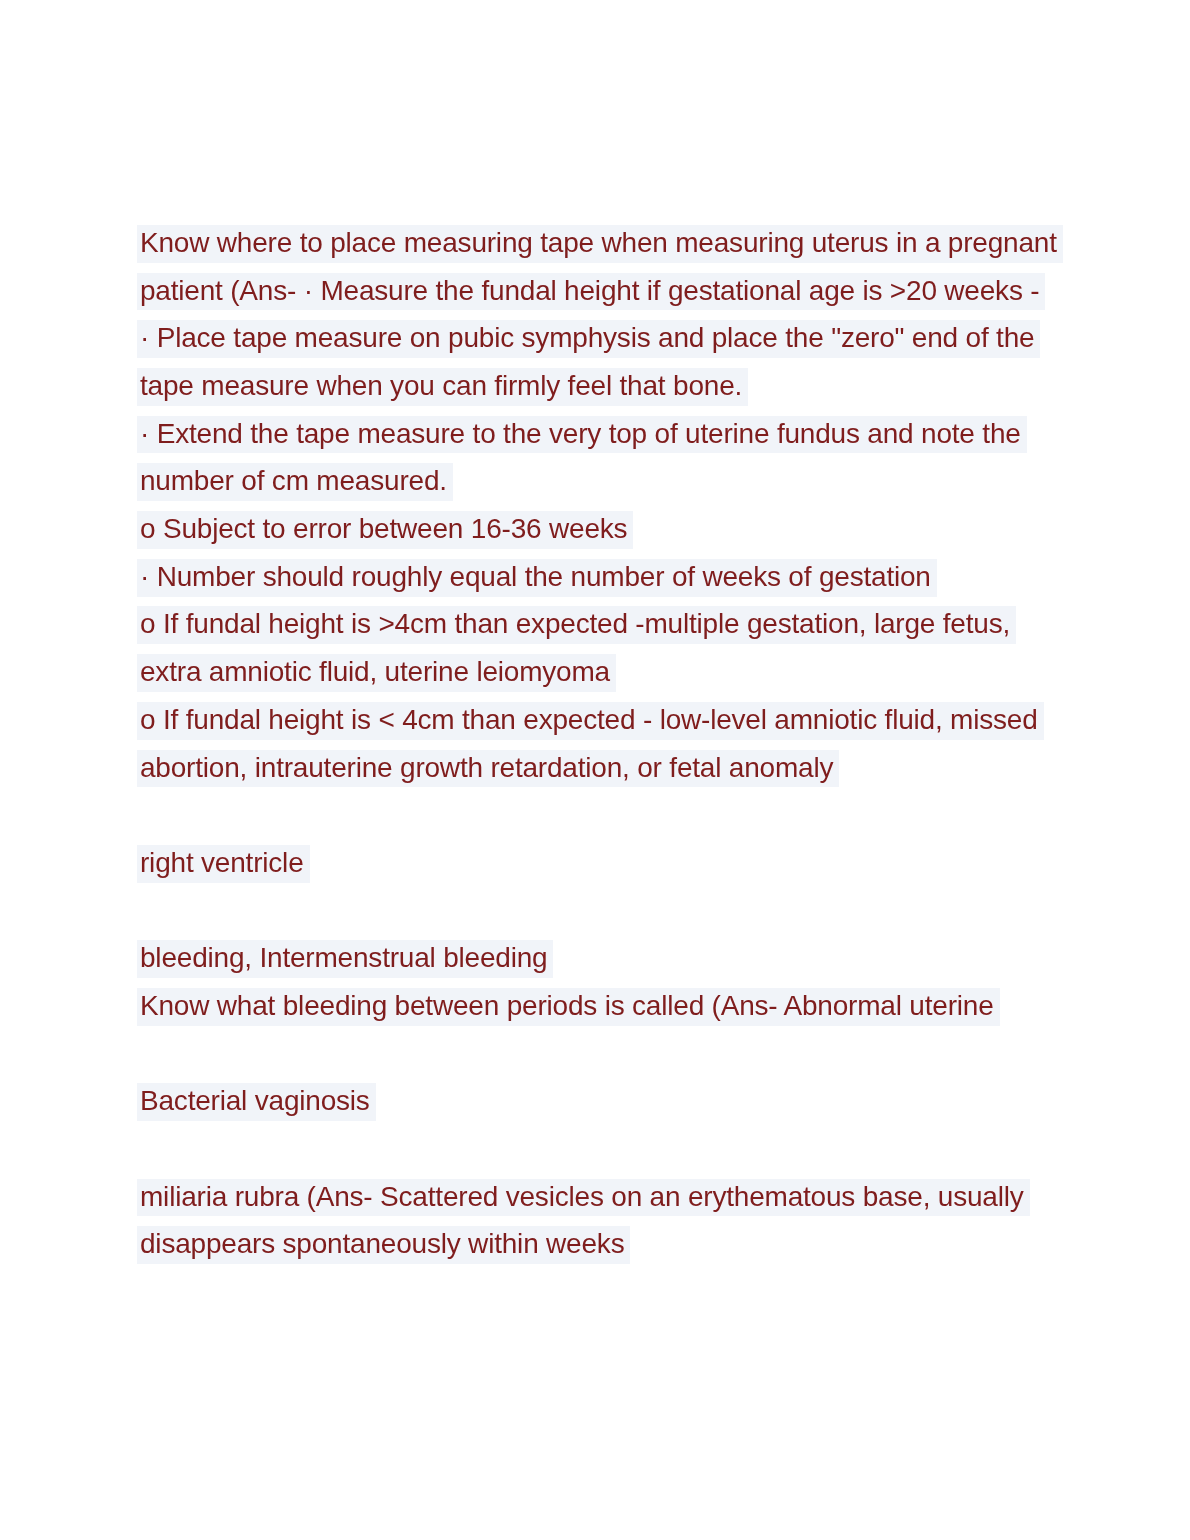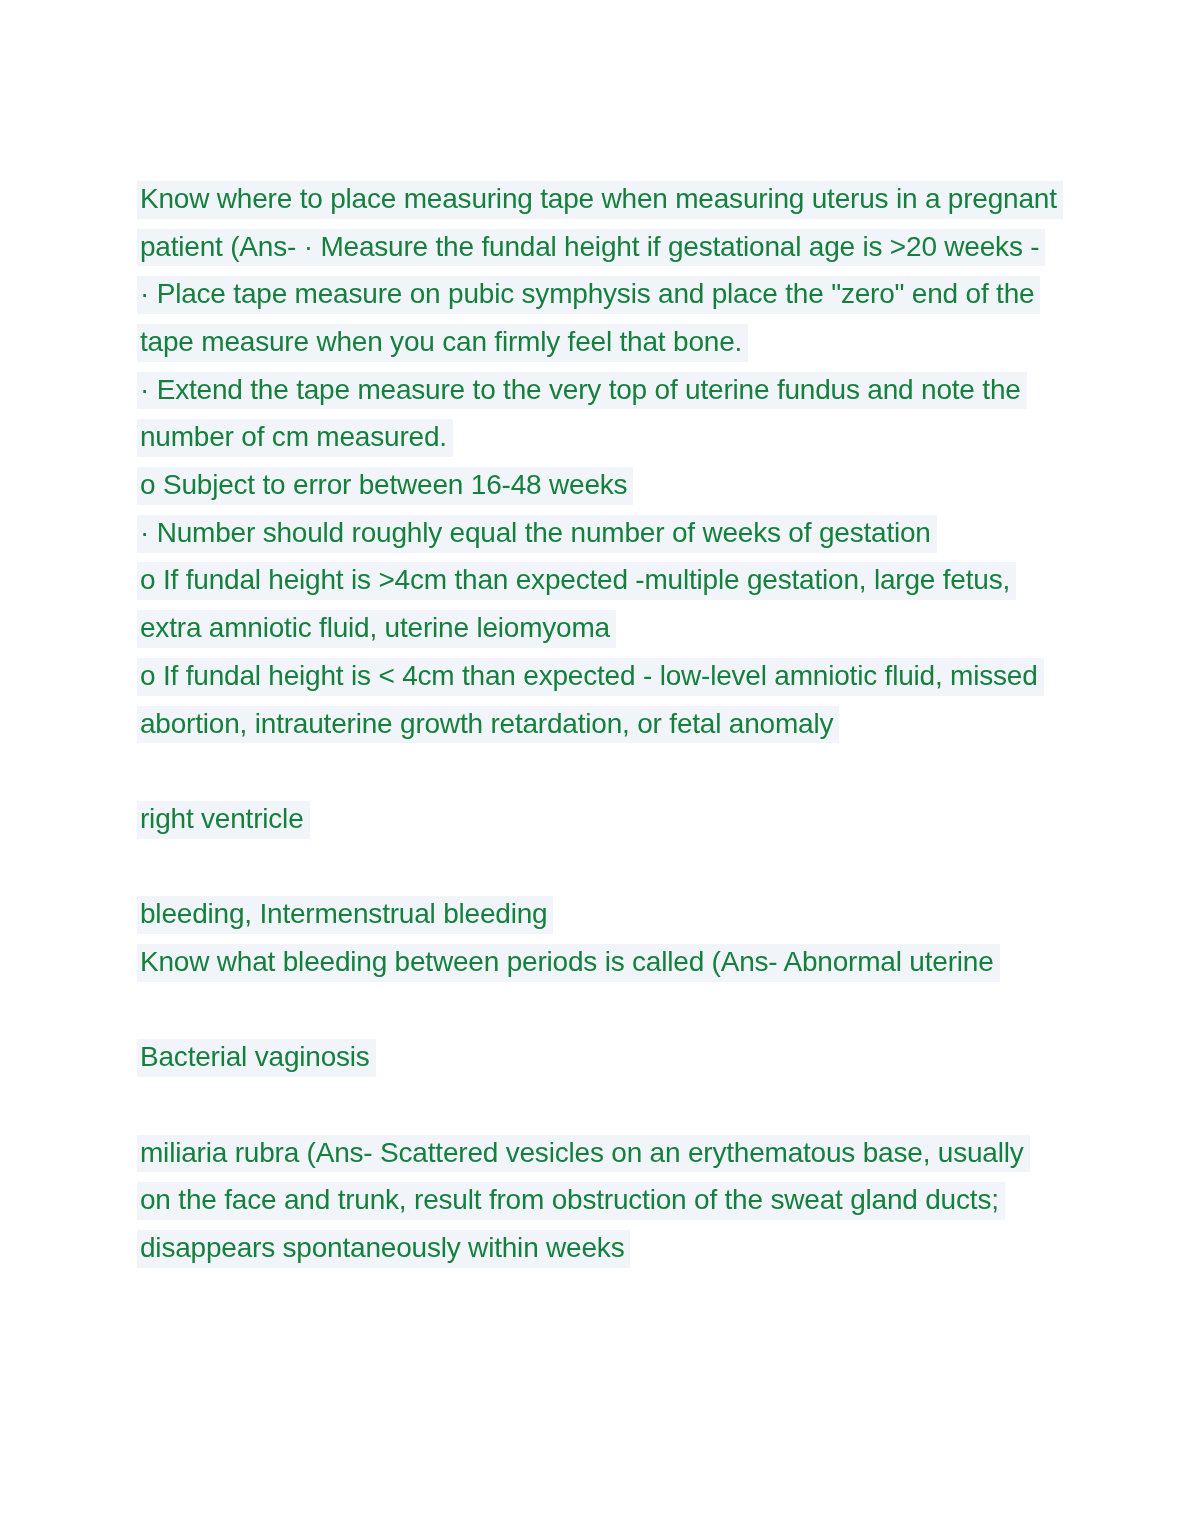--- a/index.html
+++ b/index.html
@@ -8,23 +8,24 @@
     background: #ffffff;
   }
   body {
     width: 1190px;
     height: 1540px;
     overflow: hidden;
     font-family: "Liberation Sans", sans-serif;
   }
   .doc {
     padding: 176px 0 0 137px;
-    color: #15803d;
+    color: #7f1d1d;
     font-size: 28px;
     letter-spacing: -0.2px;
+    margin-top: 44px;
   }
   .para {
     margin: 0;
   }
   .para + .para {
     margin-top: 47.7px;
   }
   .line {
     height: 47.7px;
     display: flex;
@@ -42,21 +43,21 @@
 
 <div class="doc">
 
   <div class="para">
     <div class="line"><span class="hl">Know where to place measuring tape when measuring uterus in a pregnant</span></div>
     <div class="line"><span class="hl">patient (Ans- · Measure the fundal height if gestational age is &gt;20 weeks -</span></div>
     <div class="line"><span class="hl">· Place tape measure on pubic symphysis and place the "zero" end of the</span></div>
     <div class="line"><span class="hl">tape measure when you can firmly feel that bone.</span></div>
     <div class="line"><span class="hl">· Extend the tape measure to the very top of uterine fundus and note the</span></div>
     <div class="line"><span class="hl">number of cm measured.</span></div>
-    <div class="line"><span class="hl">o Subject to error between 16-48 weeks</span></div>
+    <div class="line"><span class="hl">o Subject to error between 16-36 weeks</span></div>
     <div class="line"><span class="hl">· Number should roughly equal the number of weeks of gestation</span></div>
     <div class="line"><span class="hl">o If fundal height is &gt;4cm than expected -multiple gestation, large fetus,</span></div>
     <div class="line"><span class="hl">extra amniotic fluid, uterine leiomyoma</span></div>
     <div class="line"><span class="hl">o If fundal height is &lt; 4cm than expected - low-level amniotic fluid, missed</span></div>
     <div class="line"><span class="hl">abortion, intrauterine growth retardation, or fetal anomaly</span></div>
   </div>
 
   <div class="para">
     <div class="line"><span class="hl">right ventricle</span></div>
   </div>
@@ -65,17 +66,16 @@
     <div class="line"><span class="hl">bleeding, Intermenstrual bleeding</span></div>
     <div class="line"><span class="hl">Know what bleeding between periods is called (Ans- Abnormal uterine</span></div>
   </div>
 
   <div class="para">
     <div class="line"><span class="hl">Bacterial vaginosis</span></div>
   </div>
 
   <div class="para">
     <div class="line"><span class="hl">miliaria rubra (Ans- Scattered vesicles on an erythematous base, usually</span></div>
-    <div class="line"><span class="hl">on the face and trunk, result from obstruction of the sweat gland ducts;</span></div>
     <div class="line"><span class="hl">disappears spontaneously within weeks</span></div>
   </div>
 
 </div>
 
 </body></html>

